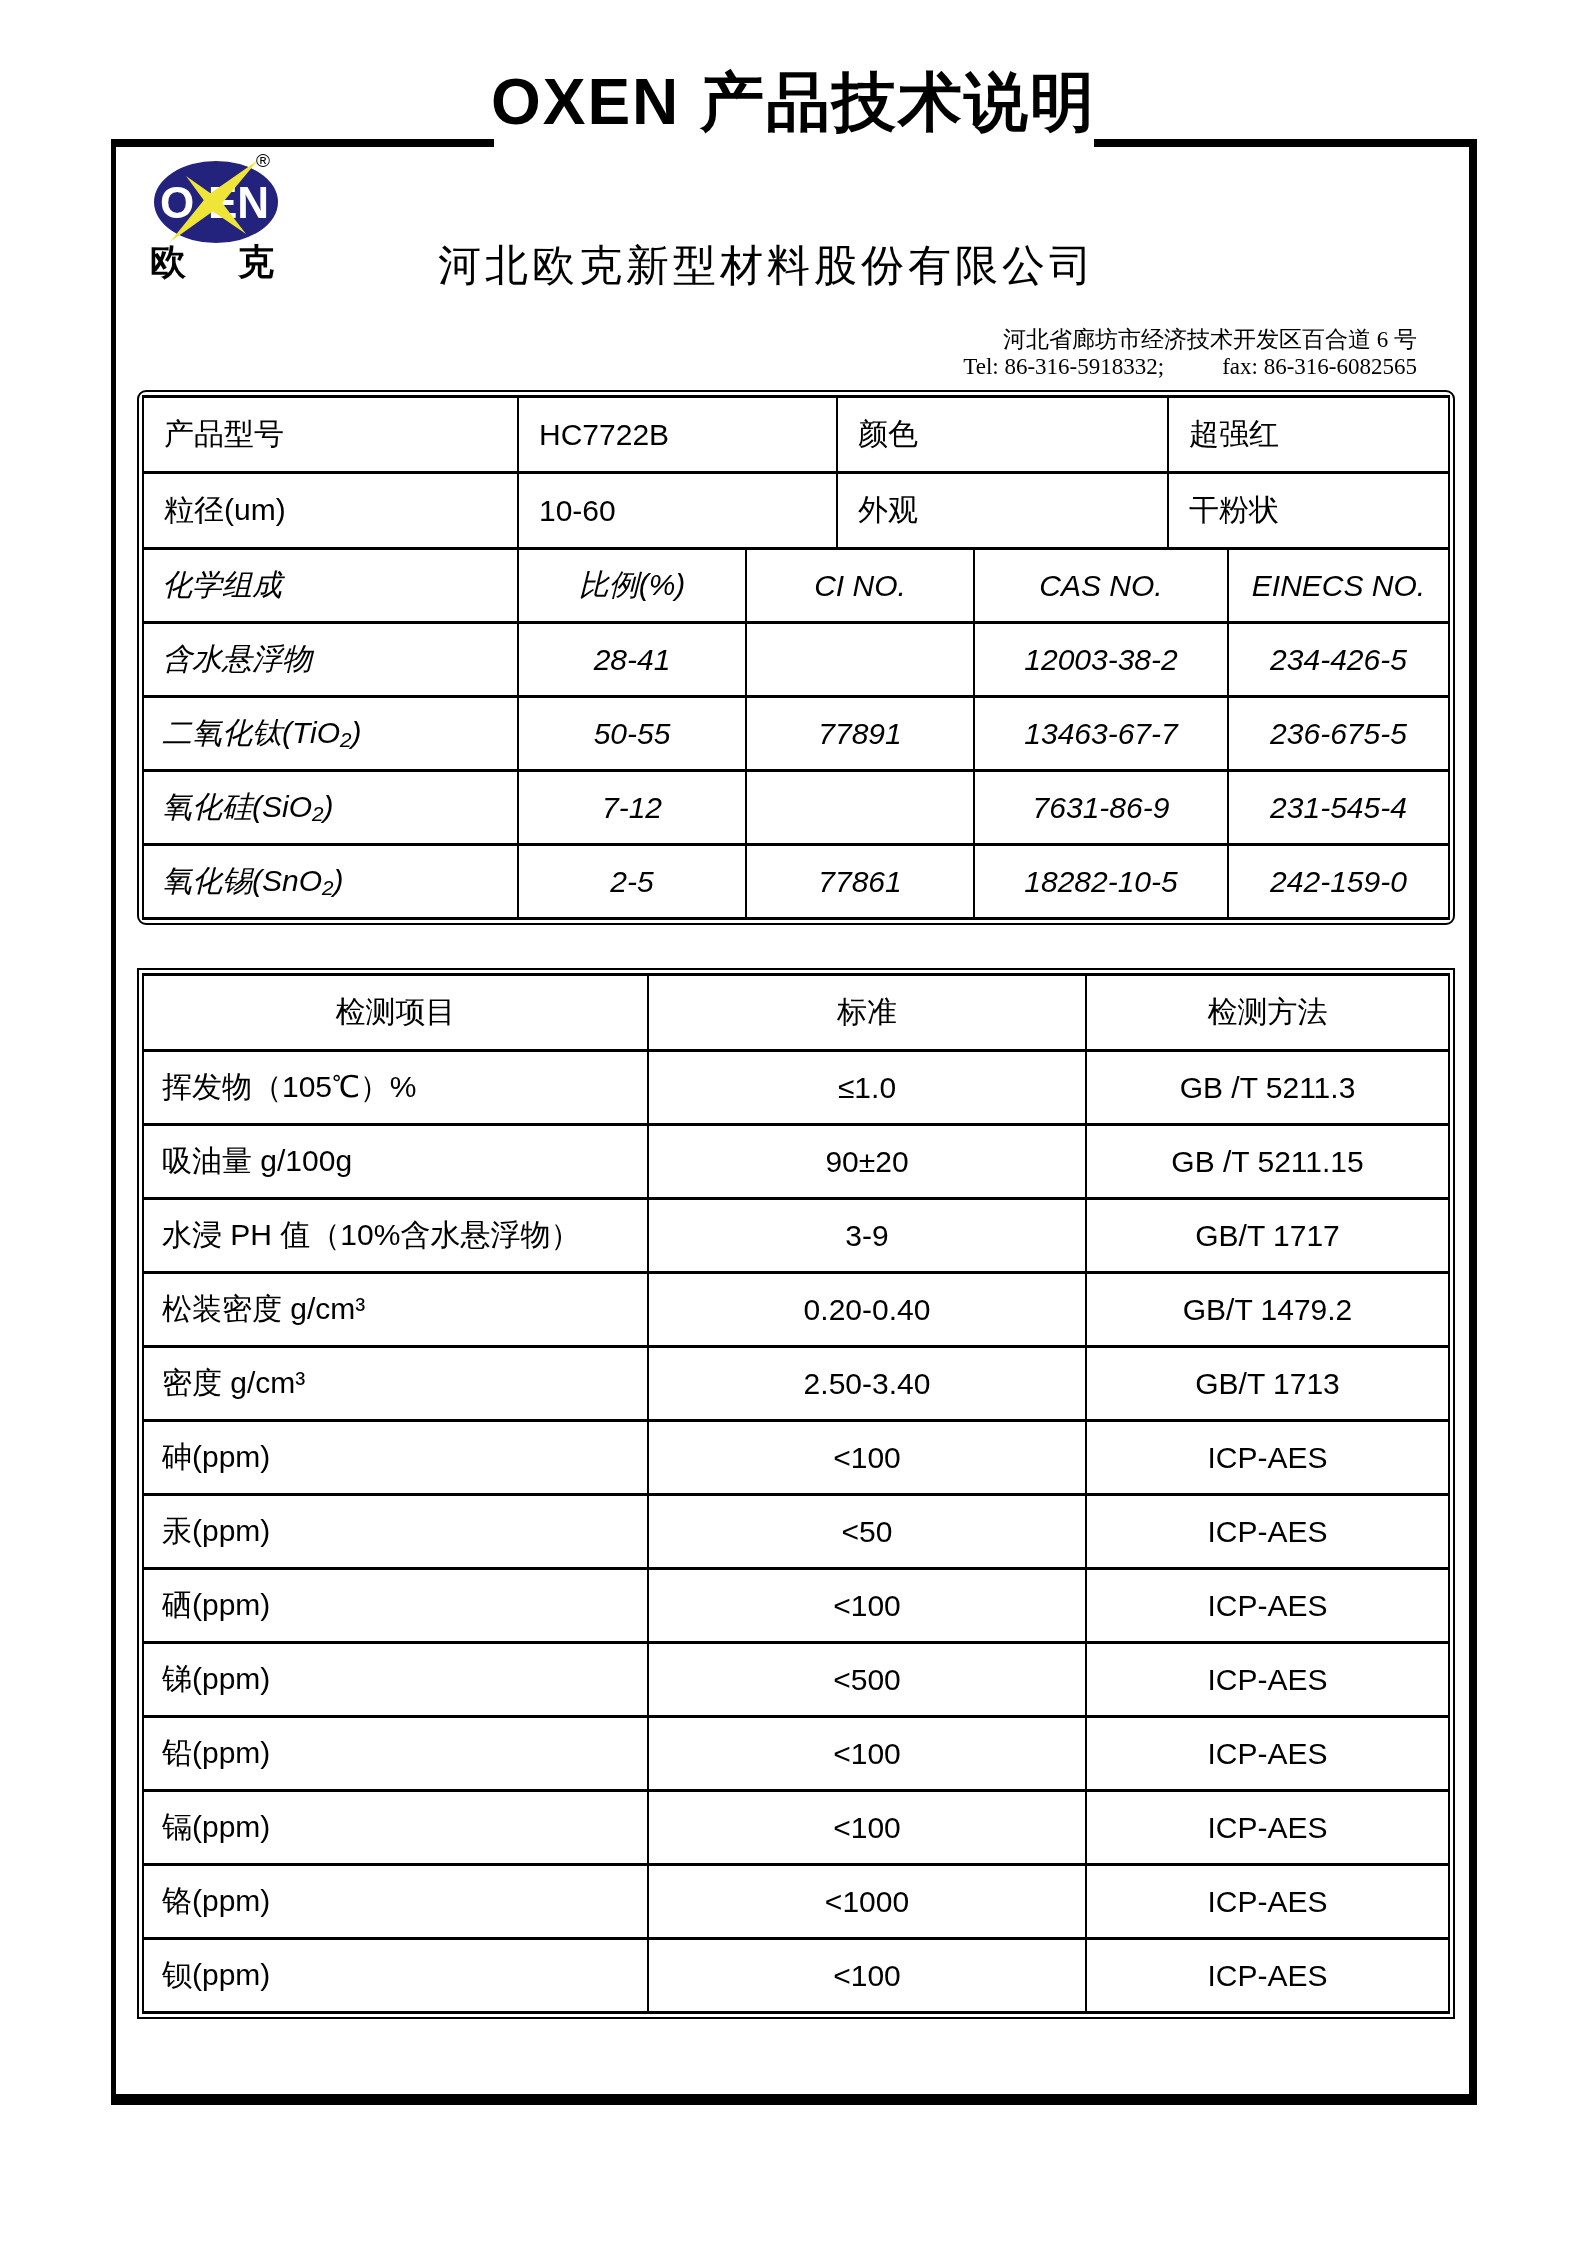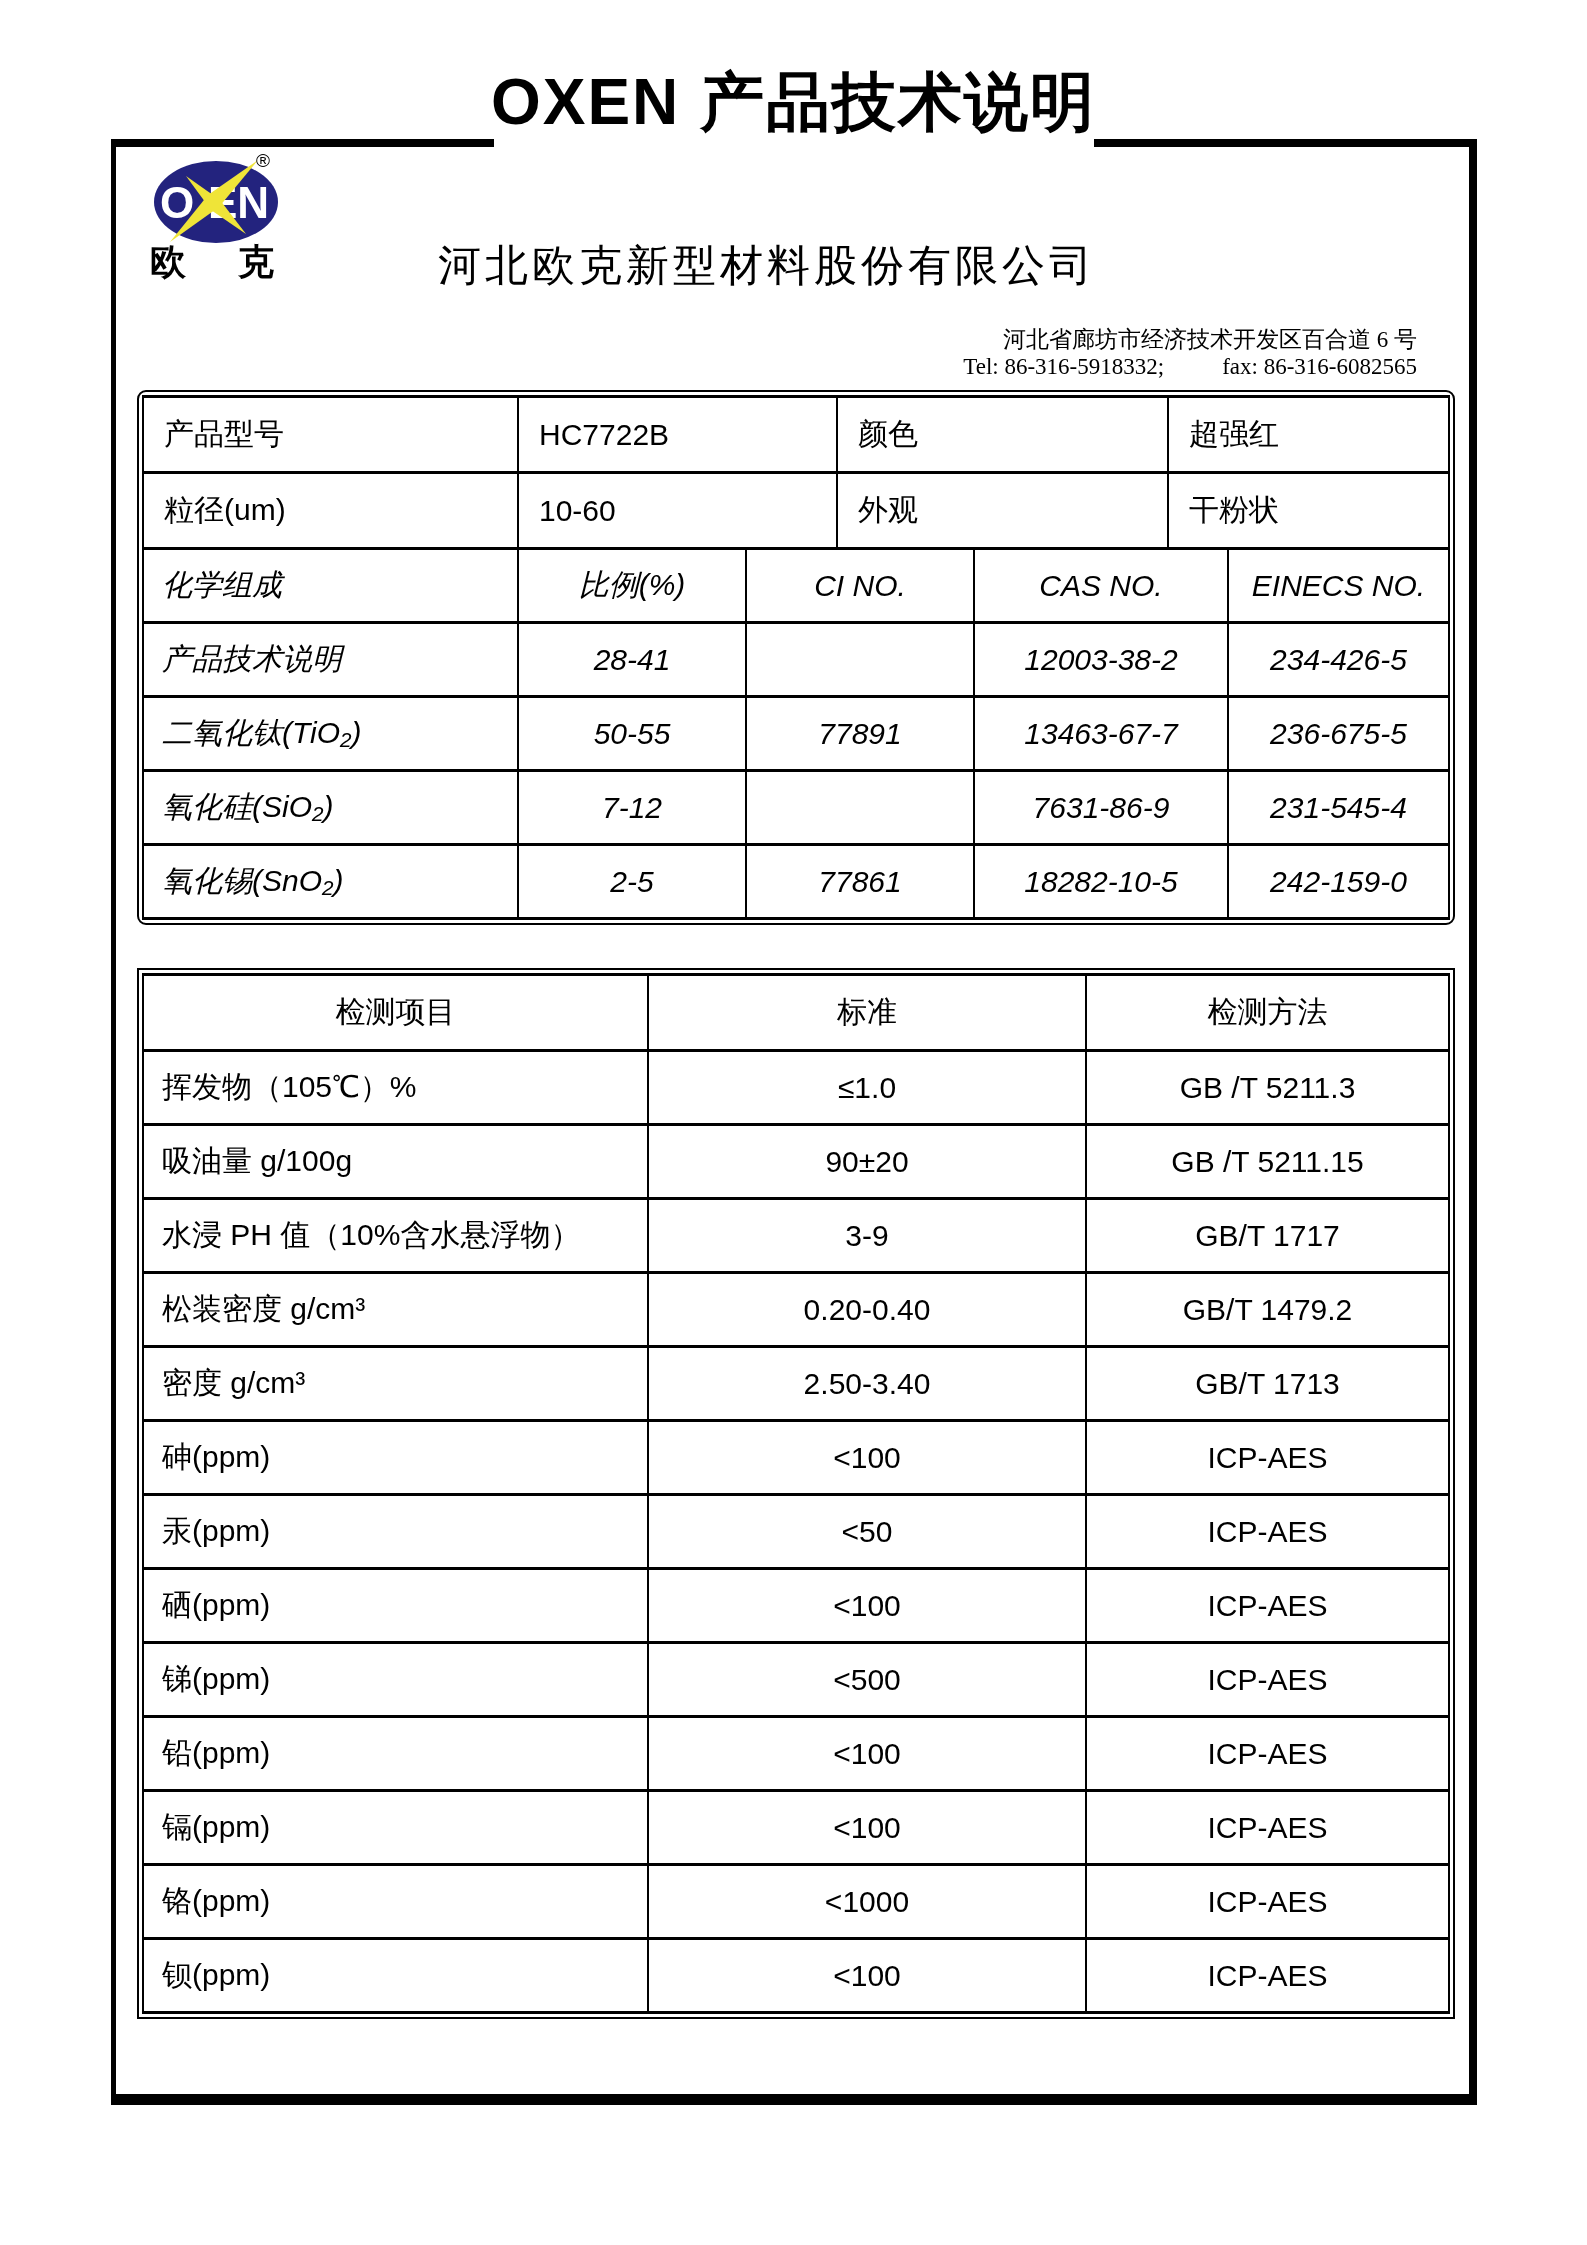--- a/index.html
+++ b/index.html
@@ -123,21 +123,21 @@
           <tr>
               <th>化学组成</th>
               <th>比例(%)</th>
               <th>CI NO.</th>
               <th>CAS NO.</th>
               <th>EINECS NO.</th>
             </tr>
         </thead>
         <tbody>
             <tr>
-              <td>产品技术说明</td>
+              <td>含水悬浮物</td>
               <td>28-41</td>
               <td></td>
               <td>12003-38-2</td>
               <td>234-426-5</td>
             </tr>
             <tr>
               <td>二氧化钛(TiO₂)</td>
               <td>50-55</td>
               <td>77891</td>
               <td>13463-67-7</td>

